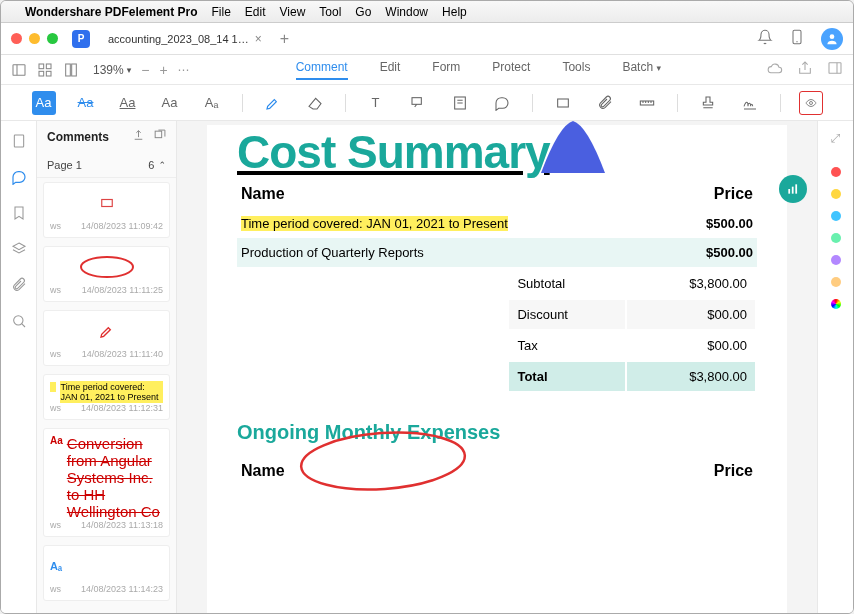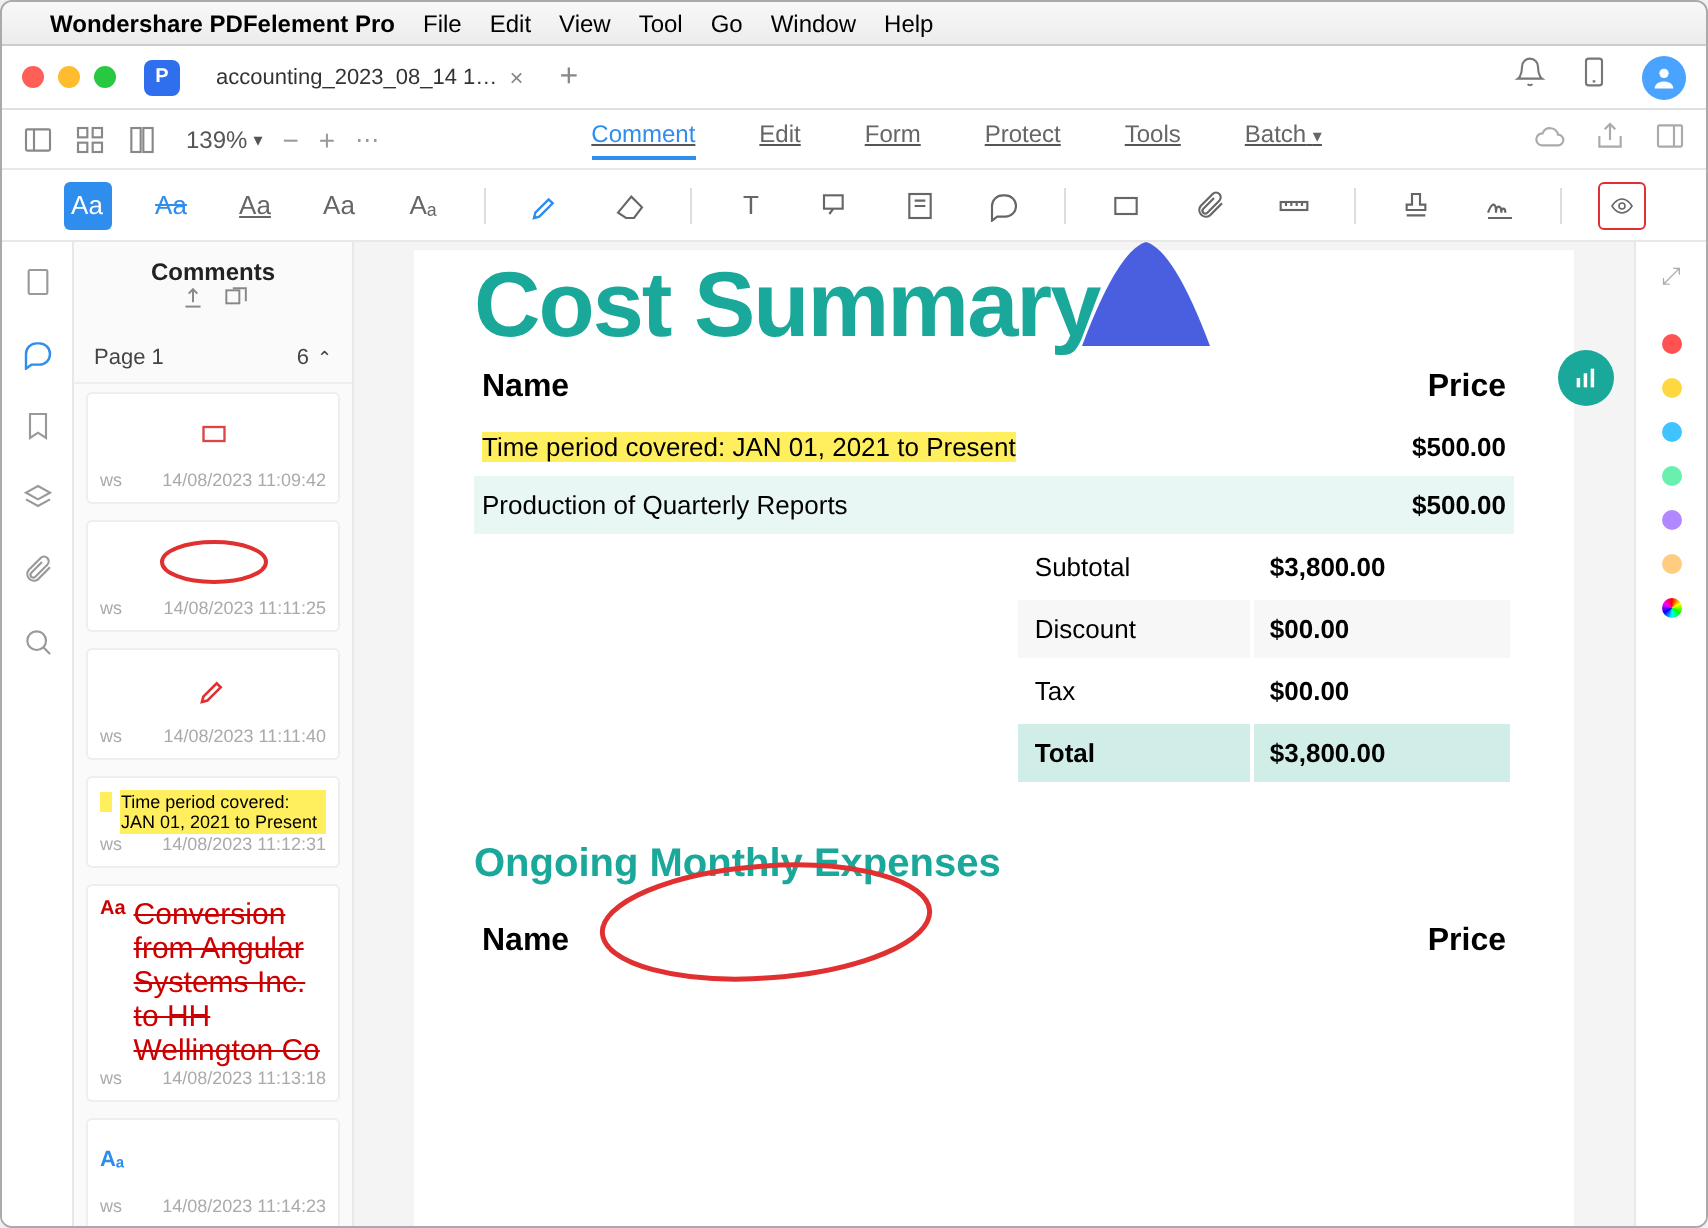--- a/index.html
+++ b/index.html
@@ -22,42 +22,42 @@
 .tab .close { color:#888; font-size:12px; cursor:pointer; }
 .newtab { margin-left:8px; color:#888; font-size:16px; cursor:pointer; }
 .titlebar-right { margin-left:auto; display:flex; gap:16px; align-items:center; color:#777; }
 .avatar { width:22px; height:22px; border-radius:50%; background:#4aa3ff; display:flex;align-items:center;justify-content:center;color:#fff;font-size:12px; }
 
 
 .toolbar1 { height: 30px; background:#fff; display:flex; align-items:center; padding:0 10px; font-size:12px; color:#555; border-bottom:1px solid #e8e8e8; gap:8px; }
 .tb1-left { display:flex; gap:10px; align-items:center; }
 .tb1-left svg, .tb1-left .ic { width:16px; height:16px; color:#888; }
 .zoom { display:flex; align-items:center; gap:3px; margin-left:4px; }
-.tb1-center { margin:12px auto; display:flex; gap:32px;text-decoration:underline; }
+.tb1-center { margin:12px auto; display:flex; gap:32px; }
 .tb1-center span { cursor:pointer; color:#666; }
 .tb1-center .active { color:#2f8ded; border-bottom:2px solid #2f8ded; padding-bottom:4px; font-weight:500; }
 .tb1-right { display:flex; gap:14px; color:#aaa; }
 
 
 .toolbar2 { height:36px; background:#fff; display:flex; align-items:center; justify-content:center; gap:18px; border-bottom:1px solid #e8e8e8; padding: 0 20px; }
 .toolbar2 .tbtn { width:24px; height:24px; display:flex; align-items:center; justify-content:center; color:#666; cursor:pointer; font-size:13px; }
 .toolbar2 .tbtn.blue-bg { background:#2f8ded; color:#fff; border-radius:3px; }
 .toolbar2 .tbtn svg { width:16px; height:16px; }
 .toolbar2 .divider { width:1px; height:18px; background:#ddd; }
 .eye-outline { border:1.5px solid #e03030; border-radius:3px; padding:2px 5px; }
 
 
 .main { display:flex; height: calc(614px - 22px - 32px - 30px - 36px); background:#f7f7f7; }
 .leftrail { width:36px; background:#fff; border-right:1px solid #e8e8e8; display:flex; flex-direction:column; align-items:center; padding-top:12px; gap:20px; color:#999; }
 .leftrail .ic { width:16px; height:16px; cursor:pointer; }
 .leftrail .ic.active { color:#2f8ded; }
 
 
 .comments-panel { width:140px; background:#fafafa; border-right:1px solid #e8e8e8; display:flex; flex-direction:column; font-size:11px; overflow-y:auto; }
-.cp-head { padding:8px 10px; font-weight:600; font-size:12px; color:#222; display:flex; align-items:center; justify-content:space-between;flex-direction:column; }
+.cp-head { padding:8px 10px; font-weight:600; font-size:12px; color:#222; display:flex; align-items:center; justify-content:space-between; }
 .cp-head-icons { display:flex; gap:8px; color:#888; }
 .cp-page { padding:6px 10px; font-size:11px; color:#444; display:flex; justify-content:space-between; border-bottom:1px solid #eee;}
 .cp-page-right { display:flex; gap:4px; align-items:center; }
 .citem { margin:4px 6px; padding:6px; background:#fff; border:1px solid #eee; border-radius:3px; }
 .citem .thumb { height:28px; display:flex; align-items:center; justify-content:center; margin-bottom:4px; }
 .citem .meta { font-size:9px; color:#aaa; text-align:right; }
 .citem .meta .ws { float:left; }
 .hl-yellow { background:#ffef5e; font-size:9px; padding:1px; }
 .strike-red { color:#c00; text-decoration:line-through; font-size:15px; }
 
@@ -69,21 +69,21 @@
 table.acct { width:100%; border-collapse:collapse; font-size:13px; }
 table.acct th { text-align:left; font-size:16px; font-weight:700; padding:6px 4px; }
 table.acct th.price { text-align:right; }
 table.acct td { padding:7px 4px; }
 table.acct td.price { text-align:right; font-weight:600; }
 .row-strike { text-decoration:line-through; color:#555; background:#e8f6f4; outline:1.5px solid #e03030; }
 .row-hl { background:#ffef5e; display:inline; }
 .row-teal { background:#e8f6f4; }
 .subtbl { width:48%; margin-left:auto; }
 .subtbl td { padding:7px 8px; font-size:13px; }
-.subtbl td.v { text-align:left; font-weight:700; }
+.subtbl td.v { text-align:right; font-weight:400; }
 .subtbl tr.alt { background:#f7f7f7; }
 .subtbl tr.total { background:#d0ede8; font-weight:700; }
 
 
 .rightrail { width:36px; background:#fff; border-left:1px solid #e8e8e8; display:flex; flex-direction:column; align-items:center; padding-top:10px; gap:12px; }
 .rightrail .expand { color:#aaa; font-size:12px; margin-bottom:10px; }
 .rightrail .dot { width:10px; height:10px; border-radius:50%; }
 
 
 .fab { position:absolute; top:54px; right:10px; width:28px; height:28px; border-radius:50%; background:#1aa89b; display:flex;align-items:center;justify-content:center; color:#fff; }
@@ -359,21 +359,21 @@
 
   <div class="docarea">
     <div class="fab">
         <svg viewBox="0 0 24 24" fill="currentColor">
           <rect x="4" y="12" width="3" height="8"></rect>
           <rect x="10" y="8" width="3" height="12"></rect>
           <rect x="16" y="4" width="3" height="16"></rect>
         </svg>
       </div>
     <div class="page">
-      <div style="position:relative;">
+      <div style="position:relative;text-decoration:underline;">
         <div class="h1">Cost Summary</div>
         <svg width="70" height="56" style="position:absolute; left:302px; top:-6px;">
             <path d="M 2 54 Q 20 6 34 2 Q 48 6 66 54 Z" fill="#4a5fe0"></path>
           </svg>
       </div>
 
       <table class="acct">
         <tbody>
             <tr>
           <th>Name</th>

